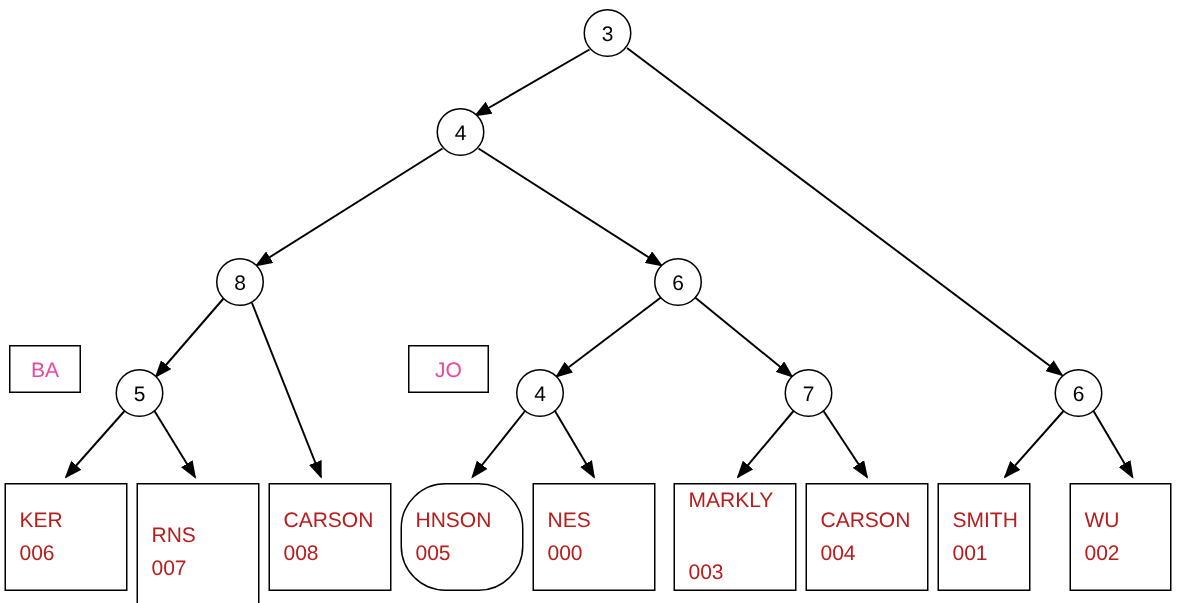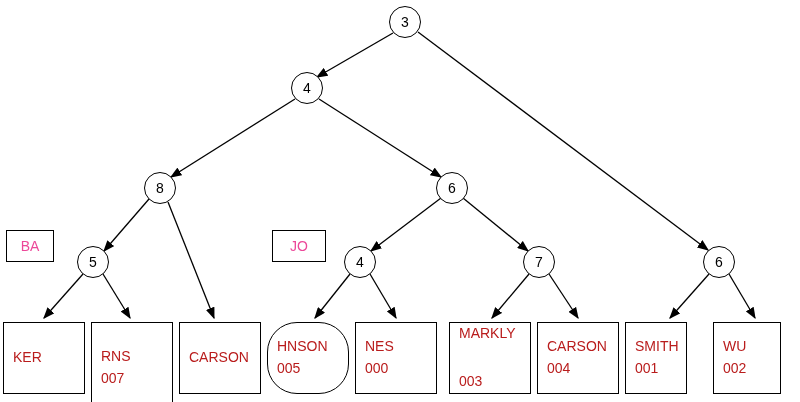--- a/index.html
+++ b/index.html
@@ -107,27 +107,29 @@
       <div class="node-circle" style="left: 144px; top: 172px; width: 32px; height: 32px;">8</div>
       <div class="node-circle" style="left: 436px; top: 172px; width: 32px; height: 32px;">6</div>
       <div class="node-circle" style="left: 77px; top: 246px; width: 32px; height: 32px;">5</div>
       <div class="node-circle" style="left: 344px; top: 246px; width: 32px; height: 32px;">4</div>
       <div class="node-circle" style="left: 523px; top: 246px; width: 32px; height: 32px;">7</div>
       <div class="node-circle" style="left: 703px; top: 246px; width: 32px; height: 32px;">6</div>
       <div class="tag-box" style="left: 6px; top: 230px; width: 48px; height: 32px;">BA</div>
       <div class="tag-box" style="left: 272px; top: 230px; width: 54px; height: 32px;">JO</div>
       <div class="leaf-box" style="left: 3px; top: 322px; width: 82px; height: 72px;">
         <div class="leaf-name">KER</div>
+        <div class="leaf-id">006</div>
       </div>
       <div class="leaf-box" style="left: 91px; top: 322px; width: 82px; height: 92px;">
         <div class="leaf-name">RNS</div>
         <div class="leaf-id">007</div>
       </div>
       <div class="leaf-box" style="left: 179px; top: 322px; width: 82px; height: 72px;">
         <div class="leaf-name">CARSON</div>
+        <div class="leaf-id">008</div>
       </div>
       <div class="leaf-box" style="left: 267px; top: 322px; width: 82px; height: 72px; border-radius: 30px;">
         <div class="leaf-name">HNSON</div>
         <div class="leaf-id">005</div>
       </div>
       <div class="leaf-box" style="left: 355px; top: 322px; width: 82px; height: 72px;">
         <div class="leaf-name">NES</div>
         <div class="leaf-id">000</div>
       </div>
       <div class="leaf-box" style="left: 449px; top: 322px; width: 82px; height: 72px; justify-content: space-between;">

